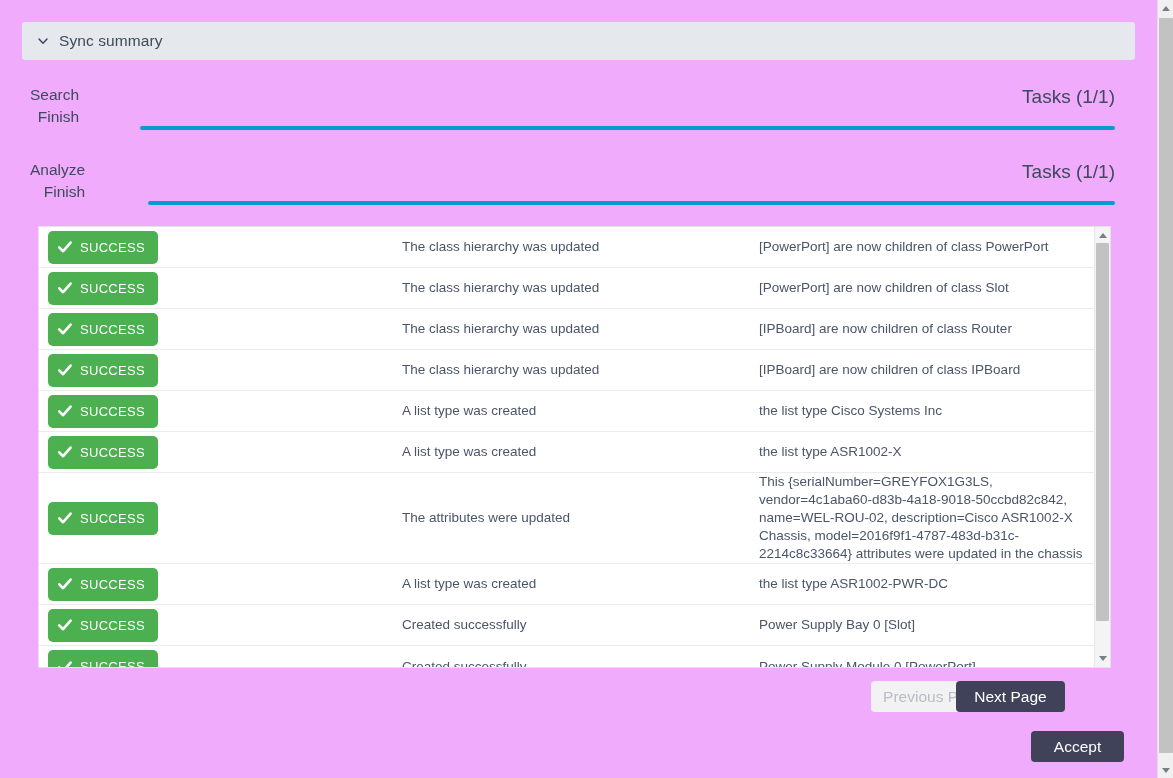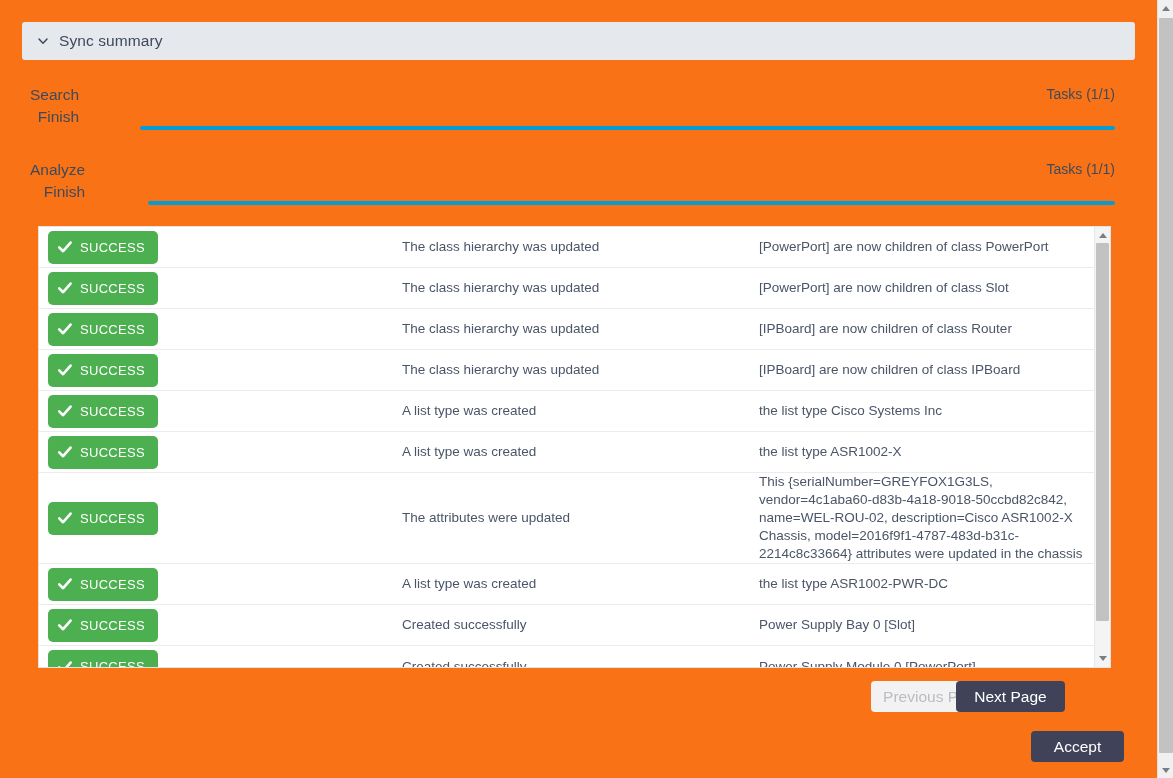--- a/index.html
+++ b/index.html
@@ -9,21 +9,21 @@
     width: 1173px; height: 778px;
     background: #ffffff;
     font-family: "Liberation Sans", sans-serif;
     overflow: hidden;
   }
 
   .page {
     position: relative;
     width: 1173px;
     height: 778px;
-    background: #f97316;
+    background: #f0abfc;
   }
 
   
   .page-scrollbar {
     position: absolute;
     top: 0; right: 0;
     width: 16px; height: 778px;
     background: #f0f0f0;
     border-left: 1px solid #e0e0e0;
   }
@@ -100,21 +100,21 @@
     left: 0; top: 0;
     font-size: 15.5px;
     color: #3e4a5b;
     line-height: 22px;
     text-align: right;
   }
   .pg-left .l2 { display: block; }
   .pg-right {
     position: absolute;
     right: 0; top: 2px;
-    font-size: 14px;
+    font-size: 19px;
     color: #3e4a5b;
   }
   .pg-track {
     position: absolute;
     left: 0; right: 0;
     height: 4px;
     background: transparent;
   }
   .b1 .pg-track { top: 42px; }
   .b2 .pg-track { top: 42px; }

